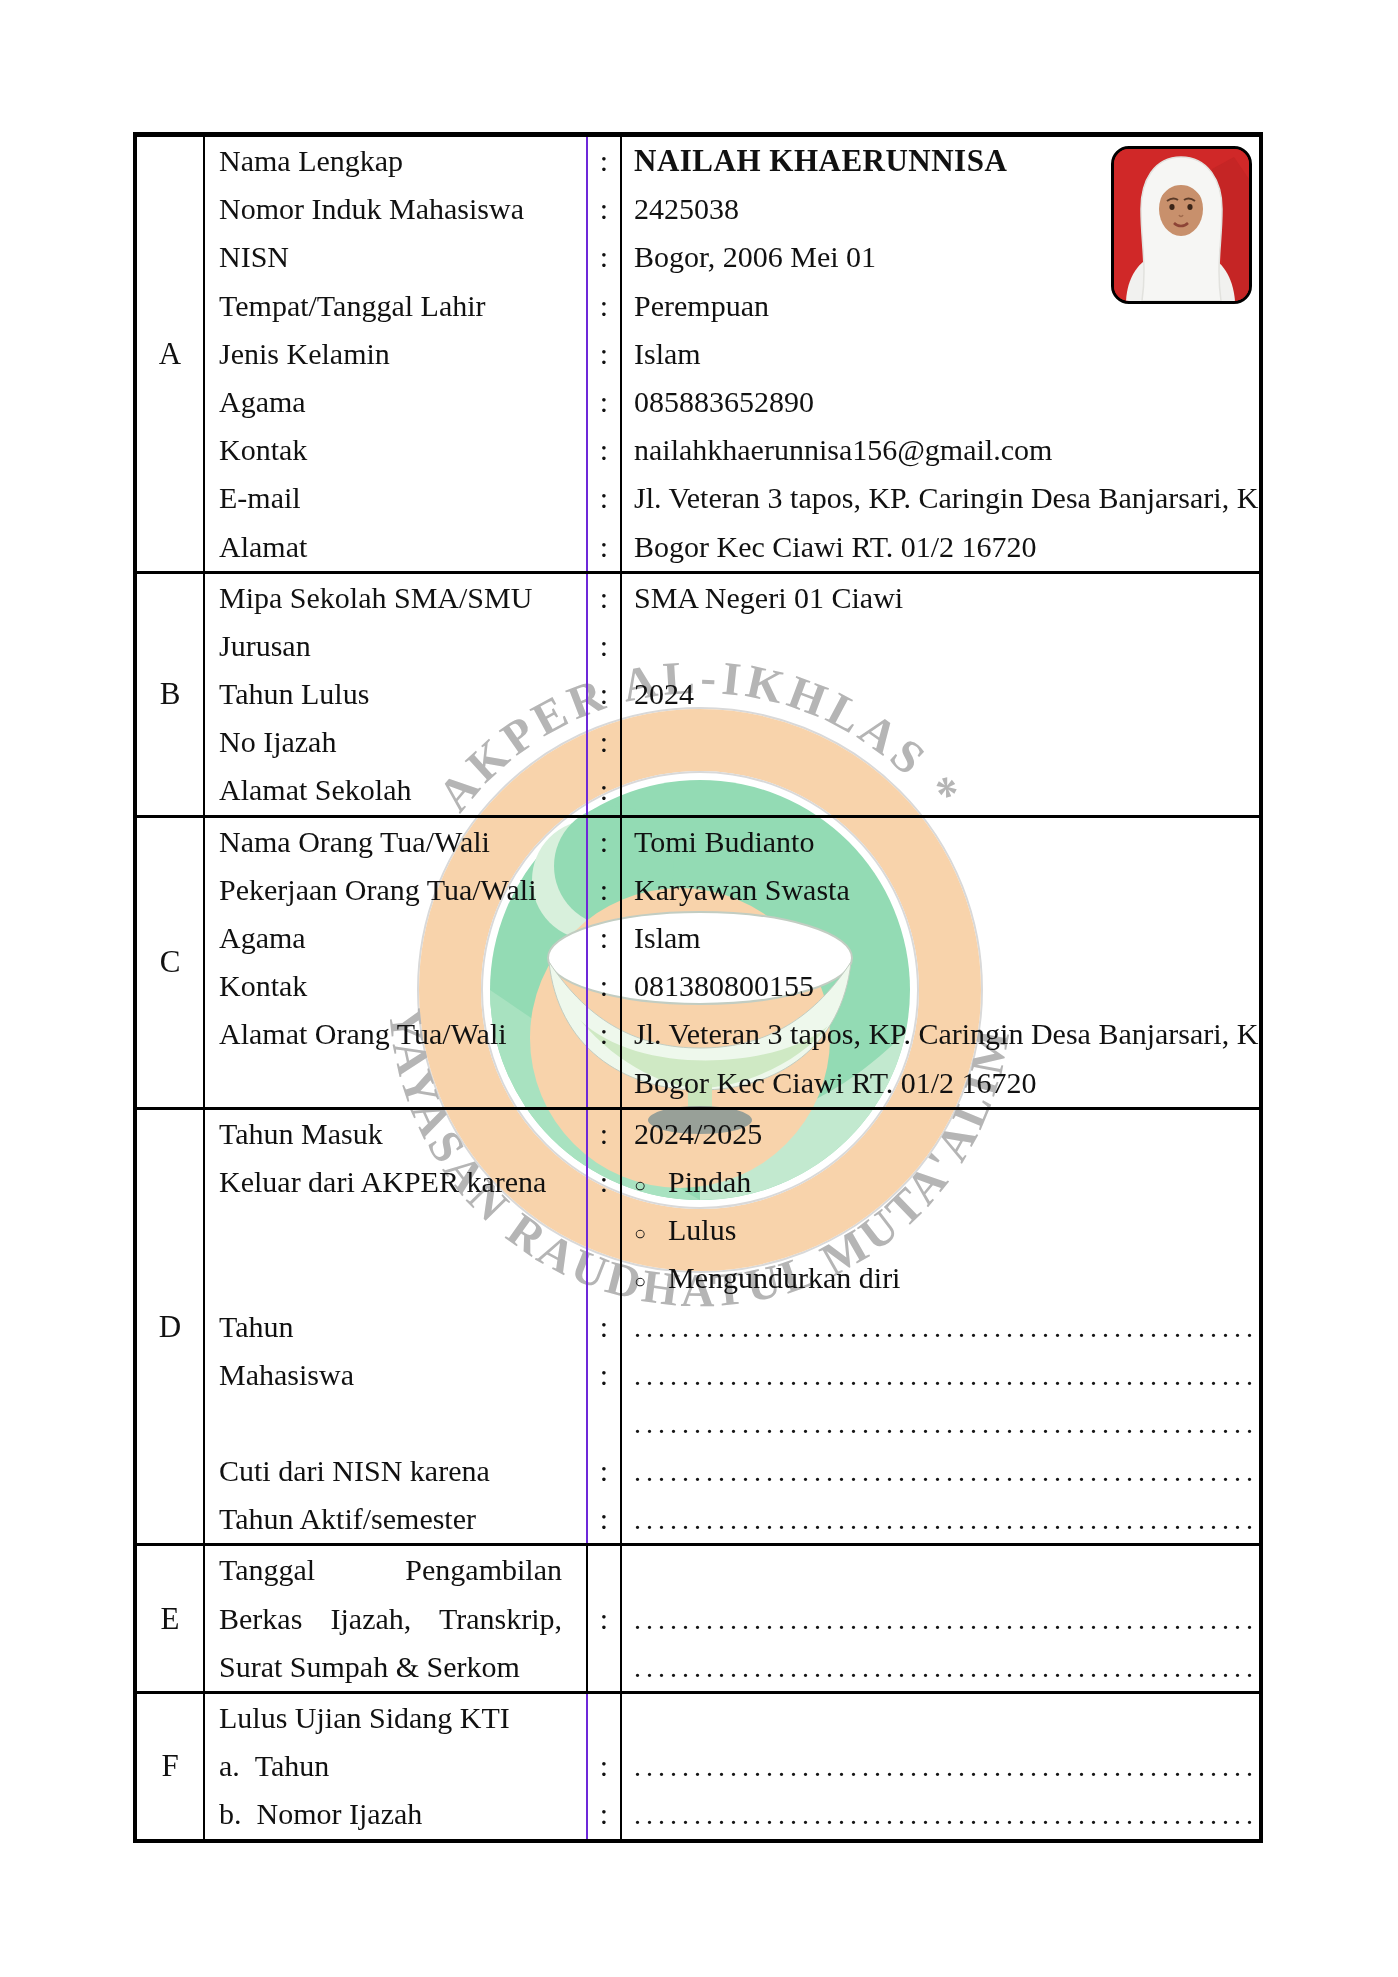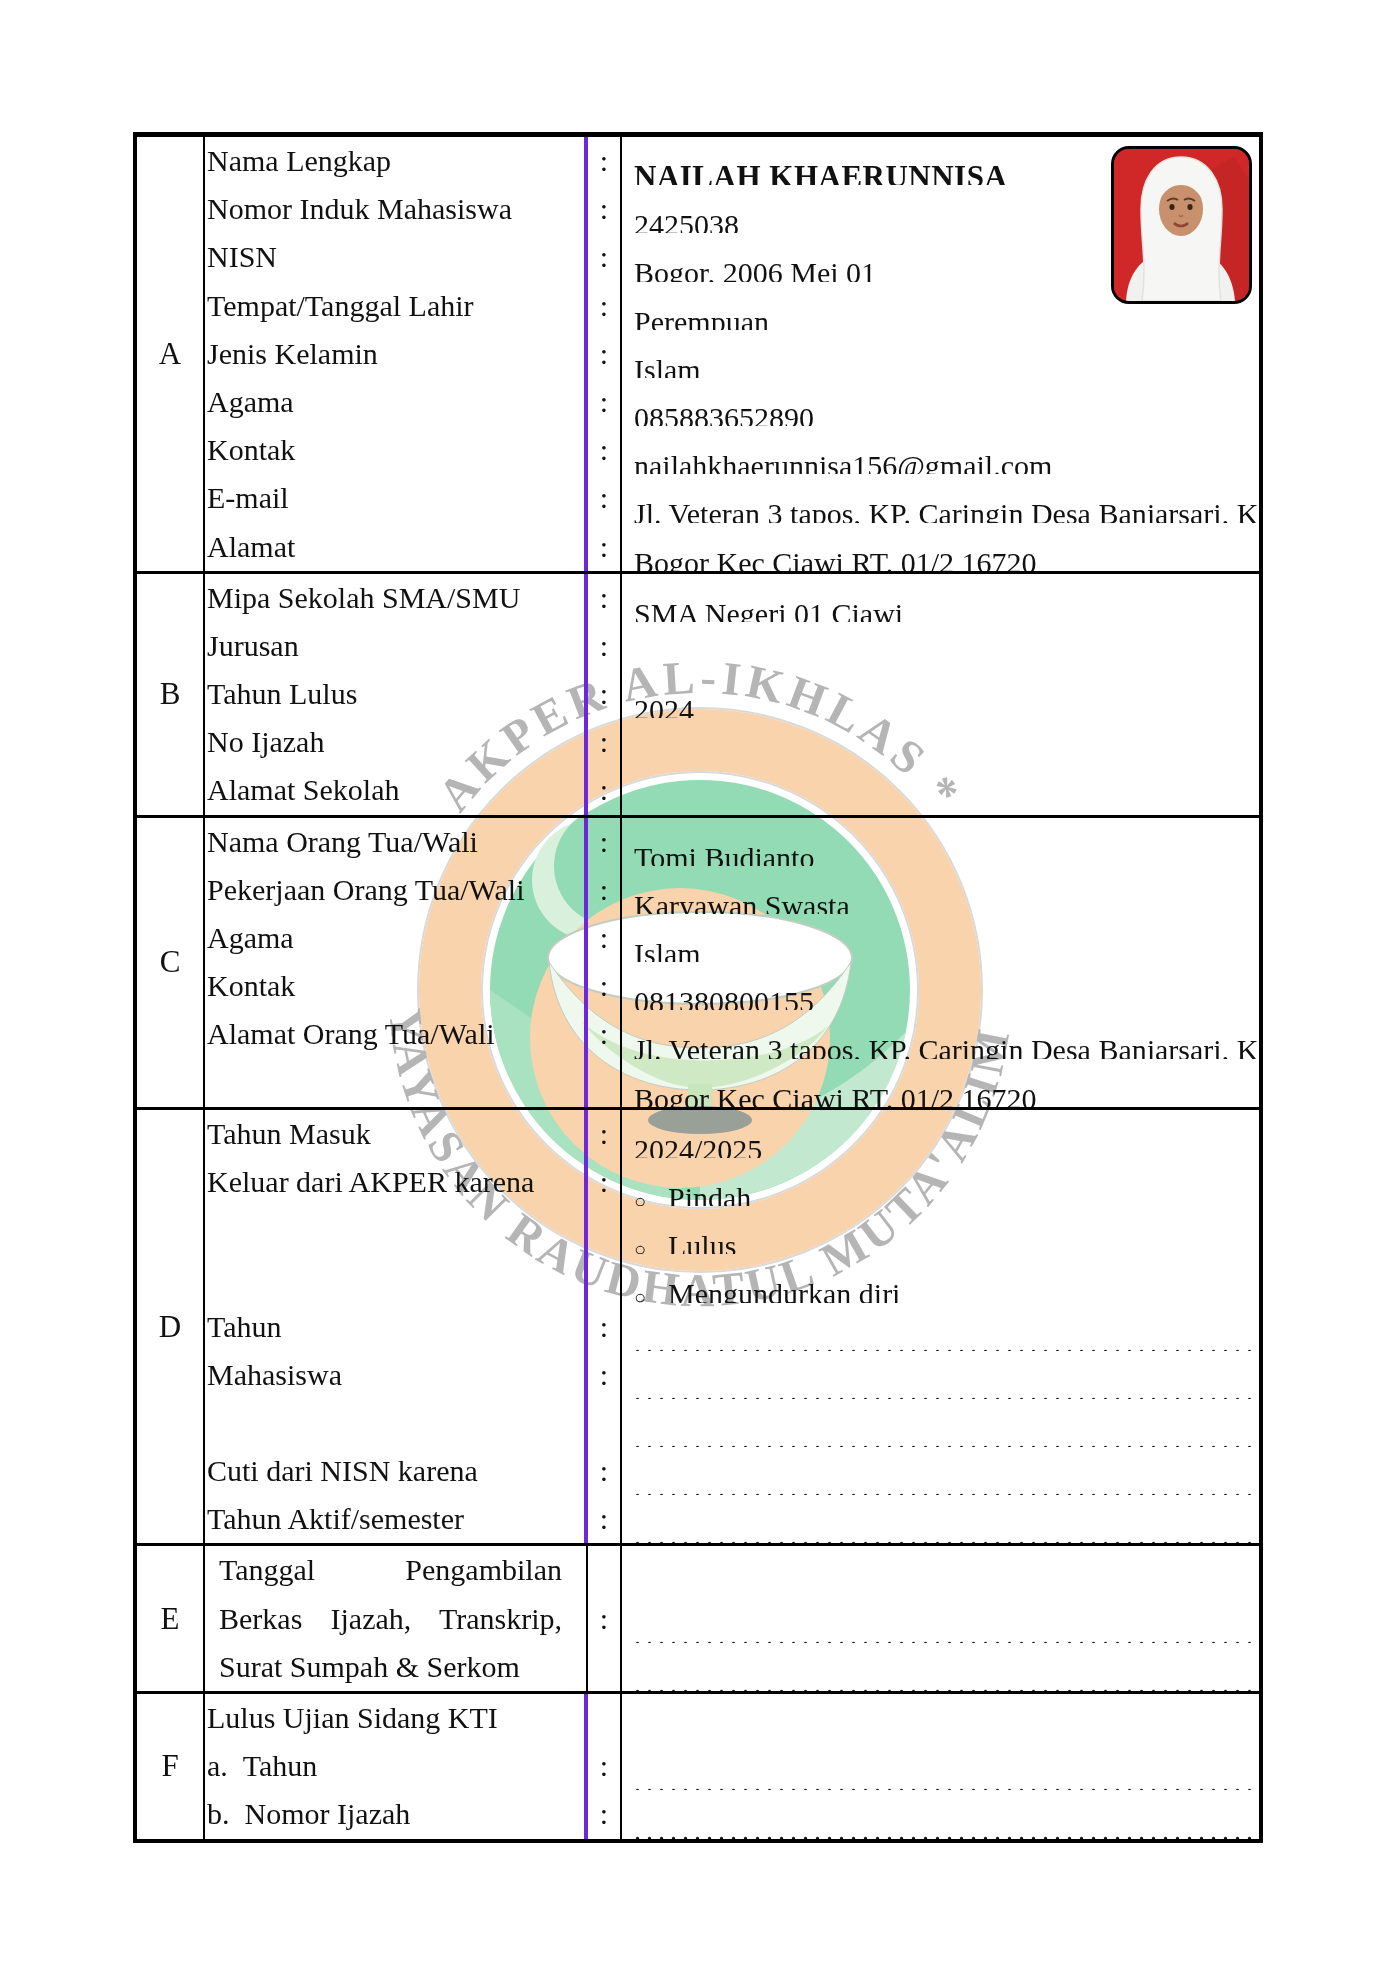--- a/index.html
+++ b/index.html
@@ -21,23 +21,23 @@
     grid-auto-rows:48.2px;
     border-top:3px solid #000;
   }
   .section:first-child{border-top:none;}
   .letter-cell{
     grid-column:1;box-sizing:border-box;border-right:2px solid #000;
     display:flex;align-items:center;justify-content:center;
     font-size:31px;
   }
   .lc,.cc,.vc{box-sizing:border-box;line-height:48.2px;font-size:30px;white-space:nowrap;overflow:hidden;}
-  .lc{grid-column:2;border-right:4px solid #6d28d9;padding-left:2px;}
+  .lc{grid-column:2;border-right:2px solid #6d28d9;padding-left:14px;}
   .cc{grid-column:3;border-right:2px solid #000;text-align:center;}
-  .vc{grid-column:4;padding-left:12px;padding-right:10px;margin-top:16px;}
+  .vc{grid-column:4;padding-left:12px;padding-right:10px;}
   .vc.bold{font-weight:bold;font-size:31px;letter-spacing:0.5px;}
   .para-cell{
     grid-column:2;grid-row:1 / span 3;border-right:2px solid #000;box-sizing:border-box;
     padding-left:14px;padding-right:24px;font-size:30px;line-height:48.2px;
     text-align:justify;white-space:normal;overflow:hidden;
   }
   .dots{letter-spacing:5px;font-size:28px;color:#161616;}
   .opt-mark{font-size:20px;display:inline-block;width:34px;}
   
   .photo{

